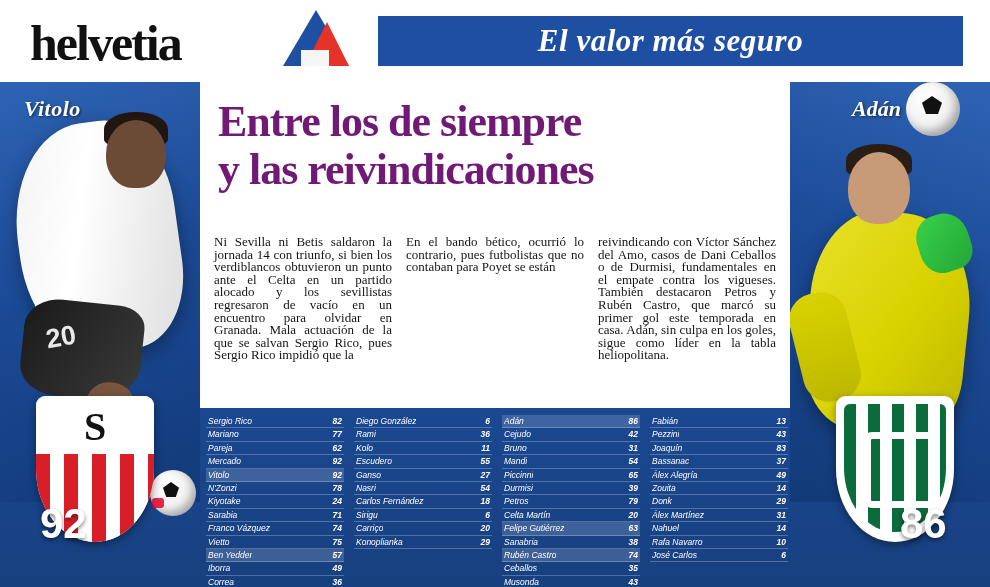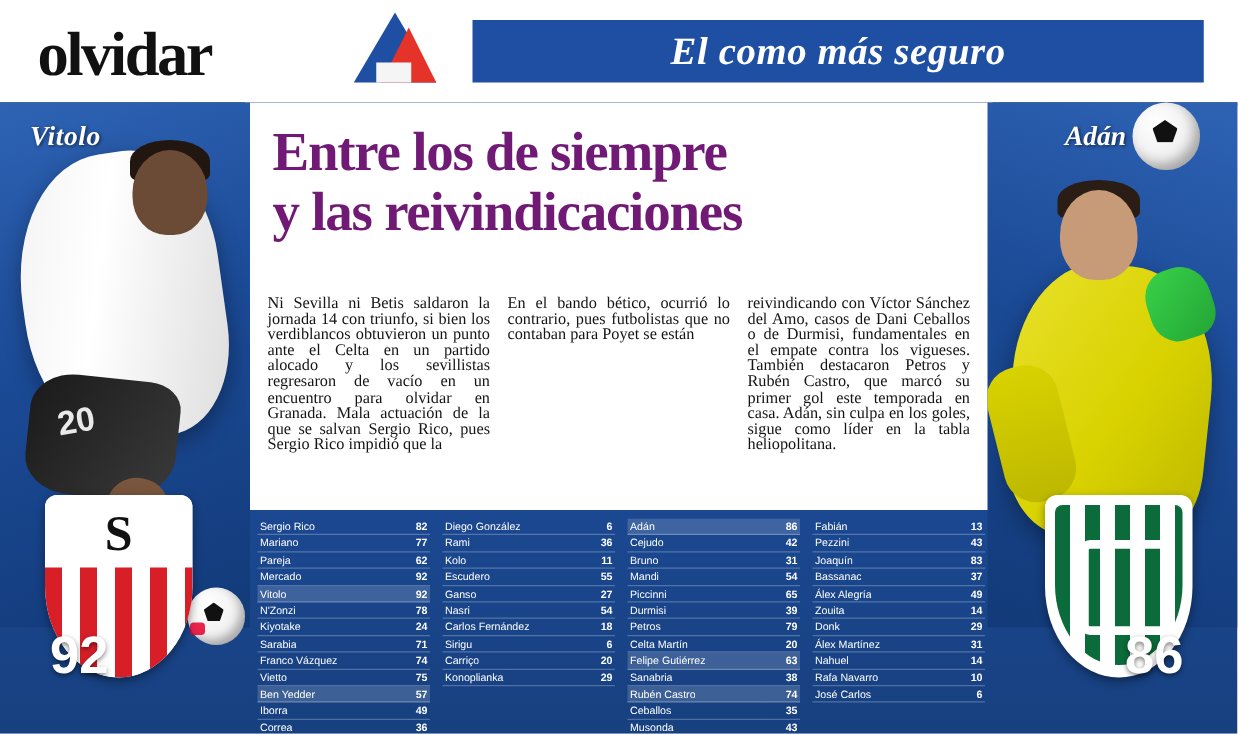--- a/index.html
+++ b/index.html
@@ -254,45 +254,45 @@
     hyphens:auto;
   }
   .col p{margin:0 0 6px 0;}
 
   
   .stats{
     position:absolute;left:206px;top:415px;width:584px;height:170px;
     display:flex;gap:10px;
     color:#ffffff;
   }
-  .stat-col{width:138px;}
+  .stat-col{width:138px;font-style:italic;}
   .stat-row{
     display:flex;justify-content:space-between;
     font-size:8.5px;line-height:12.4px;
     border-bottom:1px solid rgba(255,255,255,.25);
     padding:0 2px;
   }
   .stat-row .nm{white-space:nowrap;overflow:hidden;text-overflow:ellipsis;max-width:104px;}
   .stat-row .vl{font-weight:bold;}
   .stat-row.hi{background:rgba(255,255,255,.16);}
 </style>
 </head>
 <body>
 
 <div class="page">
 
   <div class="masthead">
-    <div class="brand">olvidar</div>
+    <div class="brand">helvetia</div>
     <div class="logo-mark">
       <div class="logo-a"></div>
       <div class="logo-a2"></div>
       <div class="logo-a3"></div>
     </div>
     <div class="slogan">
-      <span>El como más seguro</span>
+      <span>El valor más seguro</span>
     </div>
   </div>
 
   <div class="body-area"></div>
   <div class="white-col"></div>
 
   <div class="left-photo">
     <div class="jersey"></div>
     <div class="shorts"></div>
     <div class="num20">20</div>

